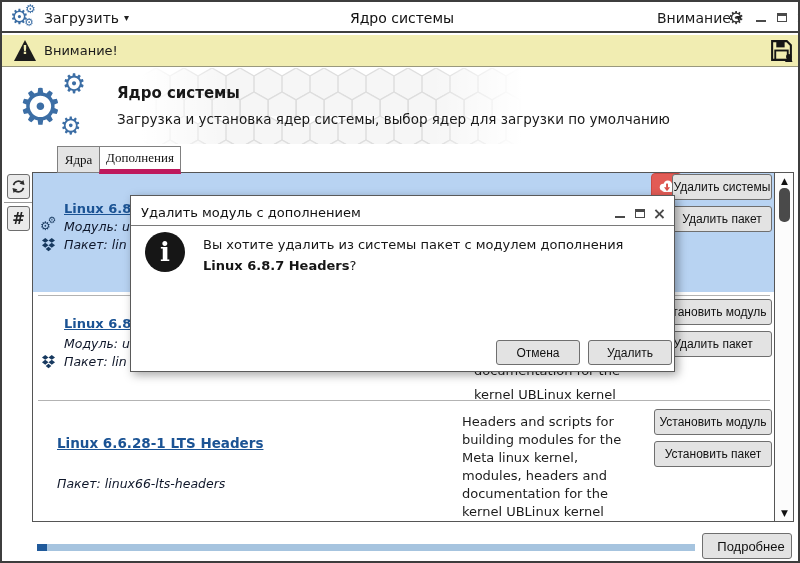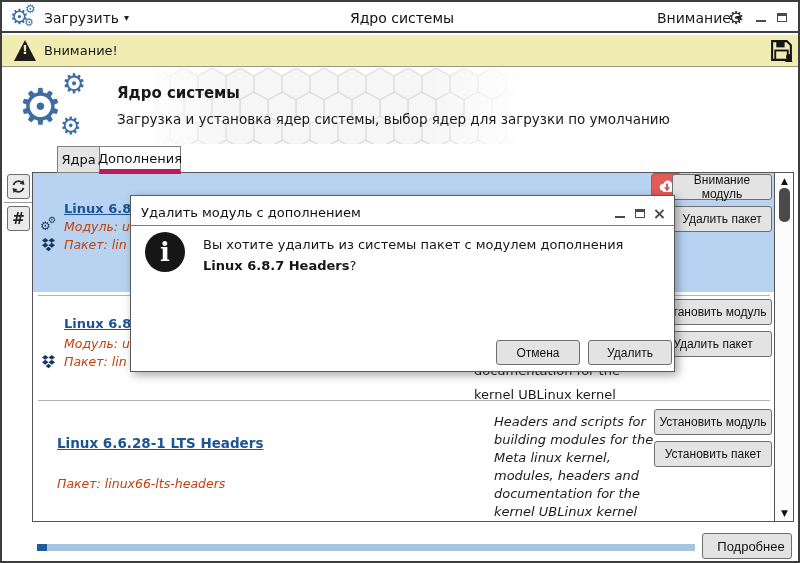--- a/index.html
+++ b/index.html
@@ -38,37 +38,37 @@
   .hex-fade-l { position:absolute; left:140px; top:0; width:90px; height:76px; background:linear-gradient(to right,#fff,rgba(255,255,255,0)); }
   .hex-fade-r { position:absolute; left:430px; top:0; width:90px; height:76px; background:linear-gradient(to left,#fff,rgba(255,255,255,0)); }
   .hdr-gears { position:absolute; left:14px; top:2px; width:92px; height:72px; color:#3c6ea5; }
   .hdr-gears .g1 { position:absolute; left:2px; top:12px; font-size:50px; line-height:50px; }
   .hdr-gears .g2 { position:absolute; left:46px; top:0; font-size:27px; line-height:27px; }
   .hdr-gears .g3 { position:absolute; left:44px; top:44px; font-size:24px; line-height:24px; }
   .hdr-title { position:absolute; left:115px; top:16px; font-size:15px; font-weight:bold; color:#181818; }
   .hdr-sub { position:absolute; left:115px; top:43px; font-size:13.5px; color:#181818; }
 
   
-  .tab { position:absolute; top:144px; height:27px; display:flex; align-items:center; justify-content:center; font-size:13px; color:#111; border:1px solid #808080; background:#e4e4e4; cursor:pointer; z-index:4; }
+  .tab { position:absolute; top:144px; height:27px; display:flex; align-items:center; justify-content:center; font-size:13px; color:#111; border:1px solid #808080; background:#e4e4e4; cursor:pointer; z-index:4;font-family:Liberation Serif, serif; }
   .tab-kernels { left:55px; width:43px; }
   .tab-addons { left:97px; width:82px; background:#fff; border-bottom:5px solid #be185d; height:28px; }
 
   
   .side-btn { position:absolute; left:5px; width:23px; height:25px; background:#eaeaea; border:1px solid #6e6e6e; border-radius:3px; display:flex; align-items:center; justify-content:center; cursor:pointer; z-index:3; }
   .side-refresh { top:172px; }
   .side-hash { top:204px; font-size:15px; font-weight:bold; color:#222; }
   .side-sep { position:absolute; left:2px; top:200px; width:28px; border-top:1px solid #9a9a9a; }
 
   
   .content-box { position:absolute; left:30px; top:170px; width:762px; height:350px; border:1px solid #555; background:#fff; z-index:1; }
   .selection-bg { position:absolute; left:31px; top:171px; width:741px; height:119px; background:#b8d3f2; z-index:2; }
   .item-sep { position:absolute; left:36px; width:732px; border-top:1px solid #b3b3b3; z-index:3; }
   .sep-1 { top:293px; } .sep-2 { top:398px; }
   .kernel-link { position:absolute; font-size:13px; font-weight:bold; color:#1b5394; text-decoration:underline; z-index:3; cursor:pointer; white-space:nowrap; }
-  .meta { position:absolute; font-size:12.5px; font-style:italic; color:#c2410c; z-index:3; white-space:nowrap; }
+  .meta { position:absolute; font-size:12.5px; font-style:italic; color:#0f172a; z-index:3; white-space:nowrap; }
   .desc { position:absolute; font-size:13px; color:#1c1c1c; line-height:18px; z-index:3; }
   .mini-icon { position:absolute; z-index:3; color:#17395f; }
   .mod-gears .mg1 { position:absolute; left:0; top:2px; font-size:12px; line-height:12px; }
   .mod-gears .mg2 { position:absolute; left:8px; top:-2px; font-size:9px; line-height:9px; }
   .pkg-svg { width:15px; height:14px; display:block; }
   .btn { position:absolute; display:flex; align-items:center; justify-content:center; background:#e3e3e3; border:1px solid #6f6f6f; border-radius:3px; font-size:12px; color:#111; cursor:pointer; z-index:3; }
   .dl-badge { position:absolute; left:649px; top:171px; width:31px; height:26px; background:#e25b55; border:1px solid #c94a44; border-radius:4px; display:flex; align-items:center; justify-content:center; cursor:pointer; z-index:3; }
 
   .b-i1-1 { left:670px; top:172px; width:100px; height:26px; }
   .b-i1-2 { left:670px; top:204px; width:100px; height:26px; }
@@ -210,21 +210,21 @@
       <g fill="#fff">
         <circle cx="7.5" cy="11" r="4.2"></circle>
           <circle cx="13" cy="8" r="5.2"></circle>
           <circle cx="17.8" cy="11.8" r="4"></circle>
         <rect x="6" y="10.5" width="13.5" height="6" rx="2.5"></rect>
       </g>
       <rect x="10.9" y="6.5" width="2.3" height="5" fill="#d9504a"></rect>
       <polygon points="8.4,10.8 15.7,10.8 12,15.6" fill="#d9504a"></polygon>
     </svg>
   </span>
-  <button class="btn b-i1-1">Внимание модуль</button>
+  <button class="btn b-i1-1">Удалить системы</button>
   <button class="btn b-i1-2">Удалить пакет</button>
 
   <div class="item-sep sep-1"></div>
 
   <a class="kernel-link" style="left:62px; top:314px;">Linux 6.8.</a>
   <span class="meta" style="left:62px; top:334px;">Модуль: u</span>
   <span class="mini-icon" style="left:39px; top:353px;">
     <svg class="pkg-svg" viewBox="0 0 16 15">
       <polygon points="4.5,0 8,2.6 4.5,5.2 1,2.6" fill="#17395f"></polygon>
       <polygon points="11.5,0 15,2.6 11.5,5.2 8,2.6" fill="#17395f"></polygon>
@@ -236,21 +236,21 @@
   <span class="meta" style="left:62px; top:352px;">Пакет: lin</span>
   <span class="desc" style="left:472px; top:360px;">documentation for the</span>
   <span class="desc" style="left:472px; top:384px;">kernel UBLinux kernel</span>
   <button class="btn b-i2-1">Установить модуль</button>
   <button class="btn b-i2-2">Удалить пакет</button>
 
   <div class="item-sep sep-2"></div>
 
   <a class="kernel-link" style="left:55px; top:433px; font-size:13.5px;">Linux 6.6.28-1 LTS Headers</a>
   <span class="meta" style="left:55px; top:474px;">Пакет: linux66-lts-headers</span>
-  <span class="desc" style="left:492px; top:411px; width:160px;font-style:italic;">Headers and scripts for building modules for the Meta linux kernel, modules, headers and documentation for the kernel UBLinux kernel</span>
+  <span class="desc" style="left:460px; top:411px; width:160px;">Headers and scripts for building modules for the Meta linux kernel, modules, headers and documentation for the kernel UBLinux kernel</span>
   <button class="btn b-i3-1">Установить модуль</button>
   <button class="btn b-i3-2">Установить пакет</button>
 
   <div class="vscroll">
     <span class="vs-arrow vs-up">▲</span>
     <span class="vs-thumb"></span>
     <span class="vs-arrow vs-down">▼</span>
   </div>
 
   <div class="progress-track">

